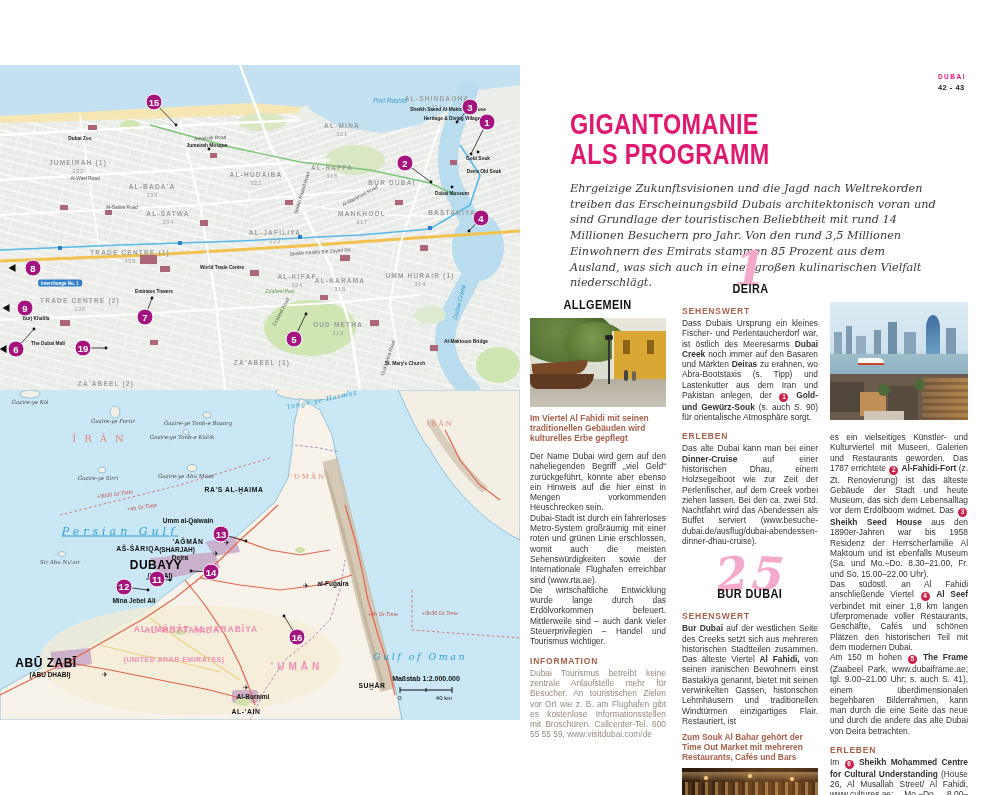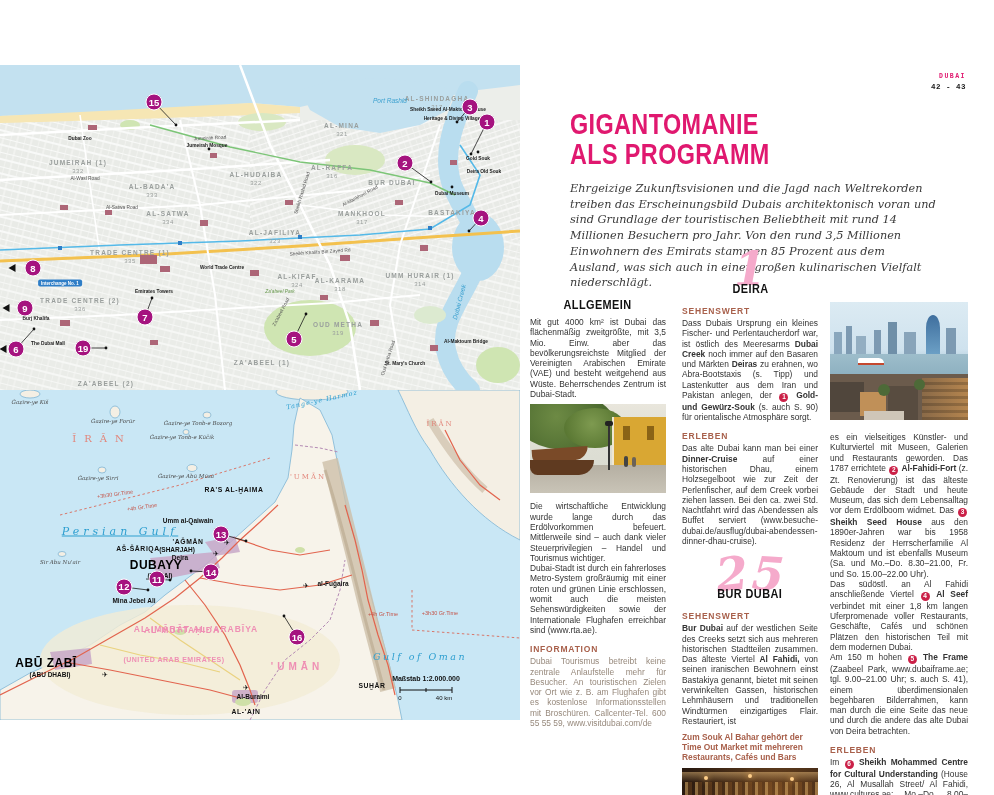--- a/index.html
+++ b/index.html
@@ -2,21 +2,21 @@
 <html><head>
 <meta charset="utf-8">
 <style>
   html,body{margin:0;padding:0;}
   body{width:994px;height:795px;background:#fff;position:relative;overflow:hidden;
        font-family:"Liberation Sans",sans-serif;-webkit-font-smoothing:antialiased;}
   b{font-weight:bold;}
   
   .corner-mark{position:absolute;left:7px;top:70px;width:3px;height:26px;background:#e0186f;}
   
-  .pagehead{position:absolute;right:28px;top:74px;text-align:right;line-height:1;font-family:Liberation Mono, monospace;}
+  .pagehead{position:absolute;right:28px;top:74px;text-align:left;line-height:1;}
   .ph-sec{display:block;color:#e0186f;font-weight:bold;font-size:6.5px;letter-spacing:1.5px;}
   .ph-num{display:block;color:#1a1a1a;font-weight:bold;font-size:7.5px;margin-top:3px;letter-spacing:.5px;}
   
   .title{position:absolute;left:570px;top:109px;color:#e0186f;font-weight:bold;font-size:30px;
          line-height:30px;transform:scaleX(.78);transform-origin:left top;white-space:nowrap;letter-spacing:.5px;}
   .intro{position:absolute;left:570px;top:181px;width:367px;font-family:"DejaVu Serif",serif;
          font-style:italic;font-size:11.3px;line-height:15.7px;color:#3a3a3a;}
   
   .col{position:absolute;}
   .col1{left:530px;top:295px;width:136px;}
@@ -414,39 +414,40 @@
 
 <div class="title">
   <div>GIGANTOMANIE</div>
   <div>ALS PROGRAMM</div>
 </div>
 
 <div class="intro">Ehrgeizige Zukunftsvisionen und die Jagd nach Weltrekorden treiben das Erscheinungsbild Dubais architektonisch voran und sind Grundlage der touristischen Beliebtheit mit rund 14 Millionen Besuchern pro Jahr. Von den rund 3,5 Millionen Einwohnern des Emirats stammen 85 Prozent aus dem Ausland, was sich auch in einer großen kulinarischen Vielfalt niederschlägt.</div>
 
 <div class="col col1">
   <div class="sechead"><span>ALLGEMEIN</span></div>
-  <p class="body">Mit gut 4000 km² ist Dubai das flächenmäßig zweitgrößte, mit 3,5 Mio. Einw. aber das bevölkerungsreichste Mitglied der Vereinigten Arabischen Emirate (VAE) und besteht weitgehend aus Wüste. Beherrschendes Zentrum ist Dubai-Stadt.</p>
   <div class="photo photo1">
     <div style="inset:0;background:linear-gradient(#e9e6dc,#dfe0d6 30%,#d8d9cf);"></div>
     <div style="left:-12px;top:-10px;width:96px;height:56px;border-radius:50%;background:radial-gradient(circle at 40% 40%,#6d8a44,#4c6a2f 70%);"></div>
     <div style="left:34px;top:4px;width:62px;height:40px;border-radius:50%;background:radial-gradient(circle at 45% 40%,#7e9a50,#55732f 75%);"></div>
     <div style="right:0;top:13px;width:52px;height:50px;background:#d9a733;border-left:2px solid #efe7d2;"></div>
     <div style="right:36px;top:22px;width:7px;height:14px;background:#8a6316;"></div>
     <div style="right:12px;top:22px;width:7px;height:14px;background:#8a6316;"></div>
     <div style="bottom:0;left:0;right:0;height:28px;background:linear-gradient(#b5afa2,#c9c4b7);"></div>
     <div style="left:2px;top:44px;width:56px;height:13px;background:#7a4a28;border-radius:0 0 16px 8px;transform:rotate(-4deg);"></div>
     <div style="left:0;top:56px;width:64px;height:15px;background:#5f3a20;border-radius:0 0 20px 10px;"></div>
     <div style="left:78px;top:20px;width:2px;height:46px;background:#333;"></div>
     <div style="left:75px;top:17px;width:8px;height:5px;background:#222;border-radius:2px;"></div>
     <div style="left:94px;top:52px;width:4px;height:11px;background:#444;border-radius:2px;"></div>
     <div style="left:102px;top:53px;width:4px;height:10px;background:#6b6258;border-radius:2px;"></div>
   </div>
+  <div class="caption">Im Viertel Al Fahidi mit seinen traditionellen Gebäuden wird kulturelles Erbe gepflegt</div>
   <div style="height:8px;"></div>
+  <p class="body">Der Name Dubai wird gern auf den naheliegenden Begriff „viel Geld“ zurückgeführt, könnte aber ebenso ein Hinweis auf die hier einst in Mengen vorkommenden Heuschrecken sein.</p>
+  <p class="body">Dubai-Stadt ist durch ein fahrerloses Metro-System großräumig mit einer roten und grünen Linie erschlossen, womit auch die meisten Sehenswürdigkeiten sowie der Internationale Flughafen erreichbar sind (www.rta.ae).</p>
   <p class="body">Die wirtschaftliche Entwicklung wurde lange durch das Erdölvorkommen befeuert. Mittlerweile sind – auch dank vieler Steuerprivilegien – Handel und Tourismus wichtiger.</p>
-  <p class="body">Dubai-Stadt ist durch ein fahrerloses Metro-System großräumig mit einer roten und grünen Linie erschlossen, womit auch die meisten Sehenswürdigkeiten sowie der Internationale Flughafen erreichbar sind (www.rta.ae).</p>
   <div class="subhead">INFORMATION</div>
   <p class="infotext">Dubai Tourismus betreibt keine zentrale Anlaufstelle mehr für Besucher. An touristischen Zielen vor Ort wie z. B. am Flughafen gibt es kostenlose Informationsstellen mit Broschüren. Callcenter-Tel. 600 55 55 59, www.visitdubai.com/de</p>
 </div>
 
 <div class="col col2">
   <div class="bignum">1</div>
   <div class="sechead"><span>DEIRA</span></div>
   <div class="subhead">SEHENSWERT</div>
   <p class="body">Dass Dubais Ursprung ein kleines Fischer- und Perlentaucherdorf war, ist östlich des Meeresarms <b>Dubai Creek</b> noch immer auf den Basaren und Märkten <b>Deiras</b> zu erahnen, wo Abra-Bootstaxis (s. Tipp) und Lastenkutter aus dem Iran und Pakistan anlegen, der <span class="badge">1</span><b> Gold- und Gewürz-Souk</b> (s. auch S. 90) für orientalische Atmosphäre sorgt.</p>
   <div class="subhead">ERLEBEN</div>

